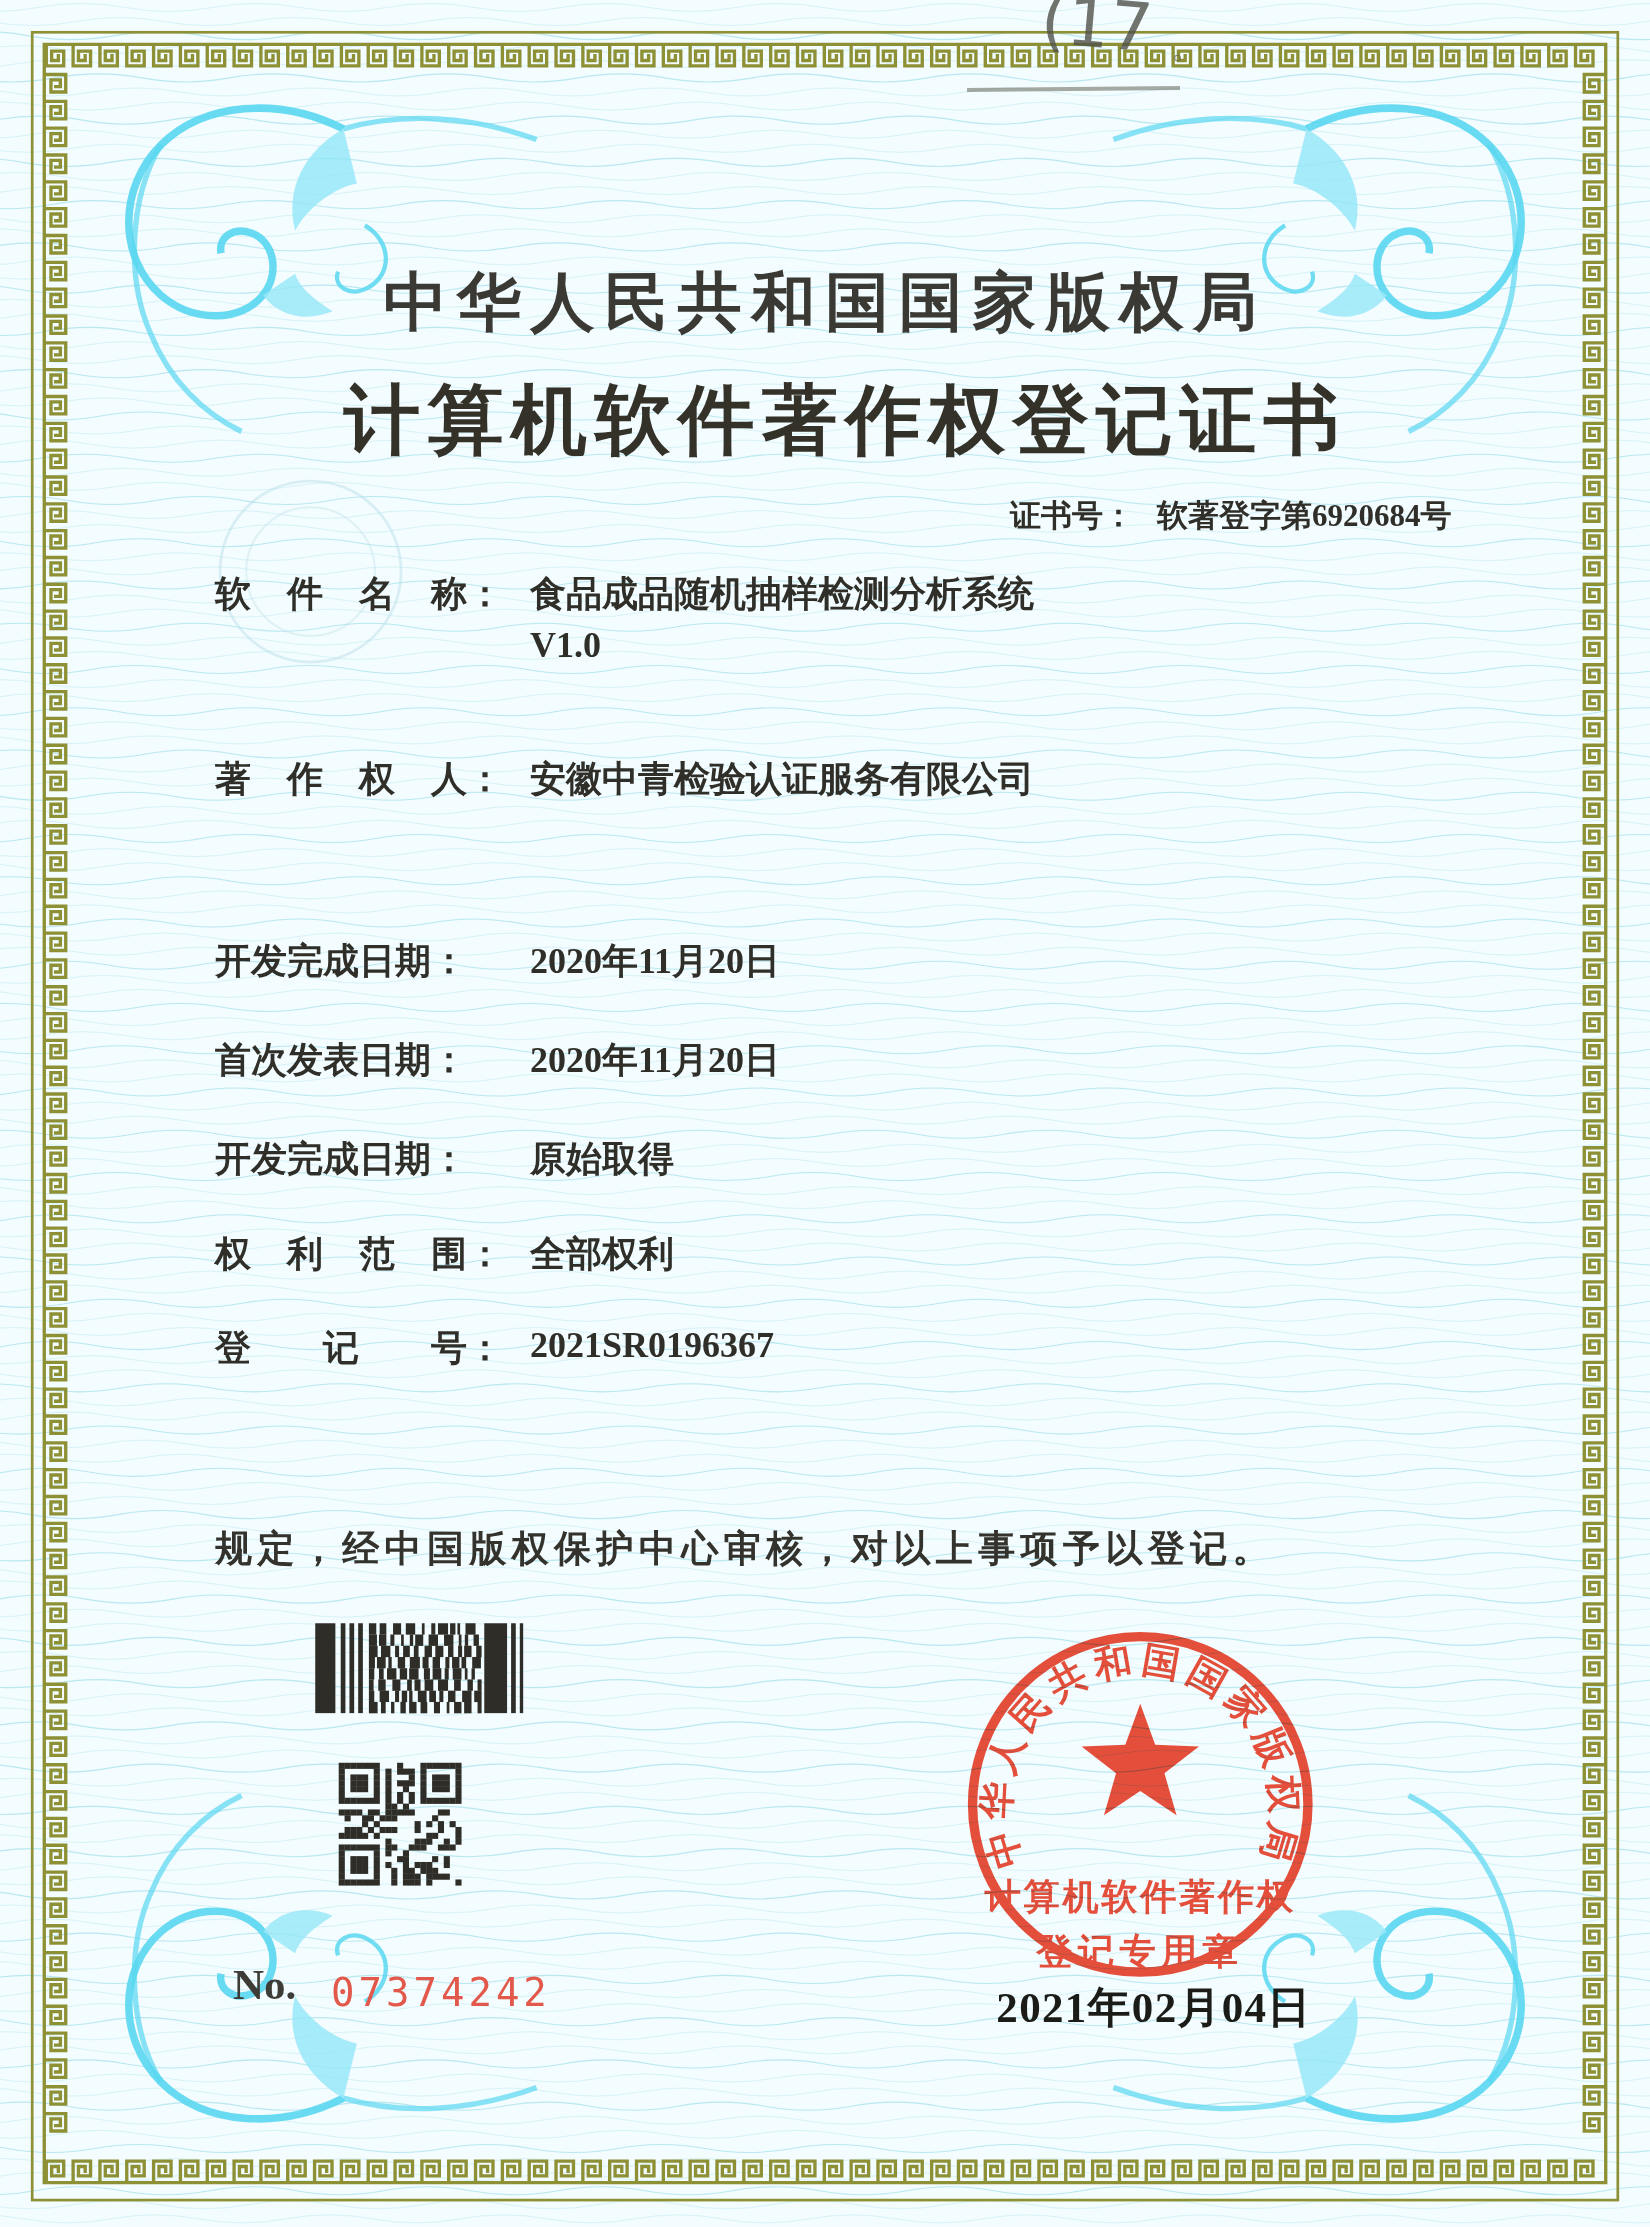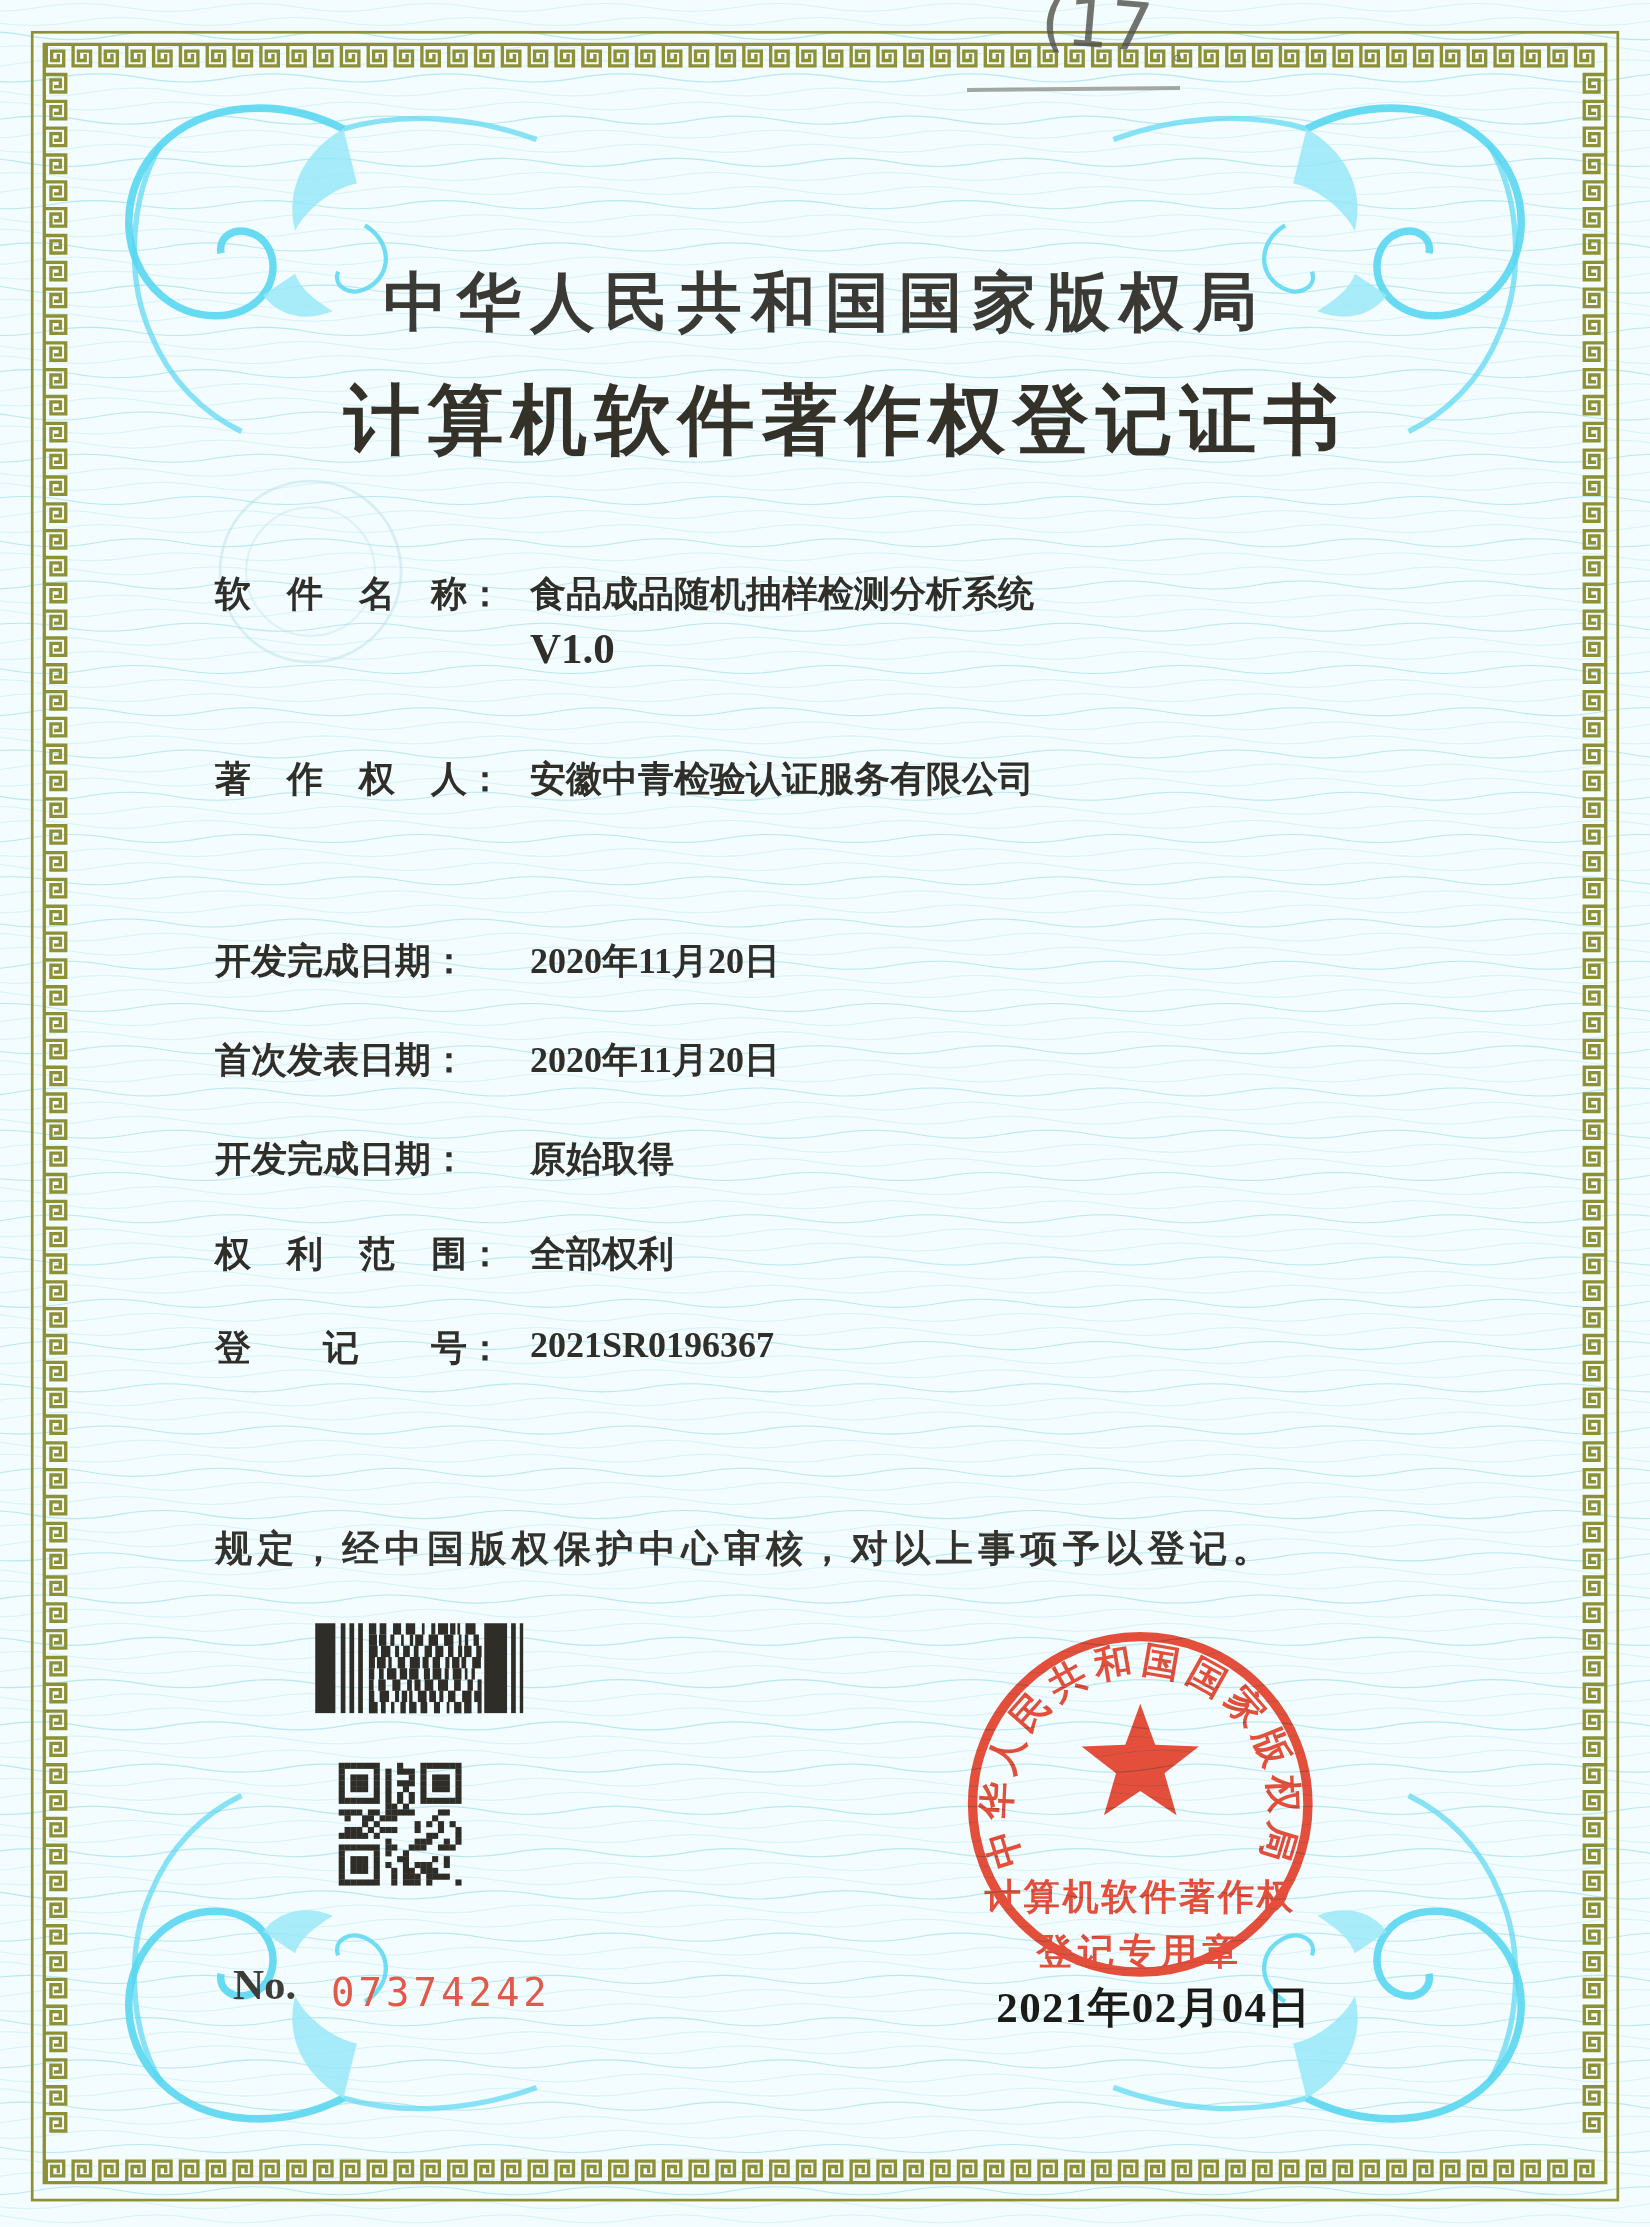--- a/index.html
+++ b/index.html
@@ -7,21 +7,21 @@
         font-family:"Liberation Serif","DejaVu Serif",serif;}
   #deco{position:absolute;left:0;top:0;z-index:0;}
   .txt{position:absolute;z-index:2;color:#33322c;}
   .center{left:0;right:0;text-align:center;}
   .authority{top:259px;font-size:64px;font-weight:700;letter-spacing:.15em;color:#3a3934;}
   .maintitle{top:370px;font-size:76px;font-weight:700;letter-spacing:.10em;color:#343129;margin-left:41px;}
   .certline{left:1010px;top:495px;font-size:31px;font-weight:700;color:#2f2e28;}
   .certline .gap{margin-left:23px;}
   .frow{left:215px;font-size:36px;font-weight:700;color:#2f2e28;white-space:nowrap;}
   .frow .val{position:absolute;left:315px;top:0;font-weight:700;}
-  .v2{left:530px;font-size:43px;font-weight:700;color:#2f2e28;}
+  .v2{left:530px;font-size:36px;font-weight:700;color:#2f2e28;}
   .stmt{font-size:37px;font-weight:700;letter-spacing:5.4px;color:#33322c;white-space:nowrap;}
   .serialno{left:233px;top:1960px;font-size:43px;color:#3d3c36;font-weight:600;}
   .serialdigits{left:331px;top:1970px;font-size:39px;color:#e2584a;
                 font-family:"DejaVu Sans Mono","Liberation Mono",monospace;letter-spacing:4px;}
   .datefoot{left:973px;top:1979px;width:362px;text-align:center;font-size:43px;
             font-weight:600;letter-spacing:1.3px;color:#1b1b17;z-index:3;}
   .pencil{left:1041px;top:-14.8px;font-size:67px;font-weight:400;
           font-family:"DejaVu Sans","Liberation Sans",sans-serif;
           color:rgba(80,80,74,.8);transform:rotate(5deg);z-index:3;}
   .pencilstroke{position:absolute;left:967px;top:87px;width:213px;height:4px;
@@ -538,20 +538,23 @@
         <textPath href="#sealArc" startOffset="50%" text-anchor="middle">中华人民共和国国家版权局</textPath>
       </text>
       <text x="1700" y="2846" text-anchor="middle" font-size="54" font-weight="700" fill="#e3402b" letter-spacing="4" font-family="Liberation Serif, DejaVu Serif, serif">计算机软件著作权</text>
       <text x="1700" y="2928" text-anchor="middle" font-size="54" font-weight="700" fill="#e3402b" letter-spacing="8" font-family="Liberation Serif, DejaVu Serif, serif">登记专用章</text>
     </g>
   </svg>
 
   <div class="txt center authority">中华人民共和国国家版权局</div>
   <div class="txt center maintitle">计算机软件著作权登记证书</div>
 
+  <div class="txt certline">
+    <span>证书号：</span><span class="gap">软著登字第6920684号</span>
+  </div>
 
   <div class="txt frow" style="top:570px">
     <span>软　件　名　称：</span>
     <span class="val">食品成品随机抽样检测分析系统</span>
   </div>
   <div class="txt v2" style="top:624px">V1.0</div>
 
   <div class="txt frow" style="top:755px">
     <span>著　作　权　人：</span>
     <span class="val">安徽中青检验认证服务有限公司</span>

